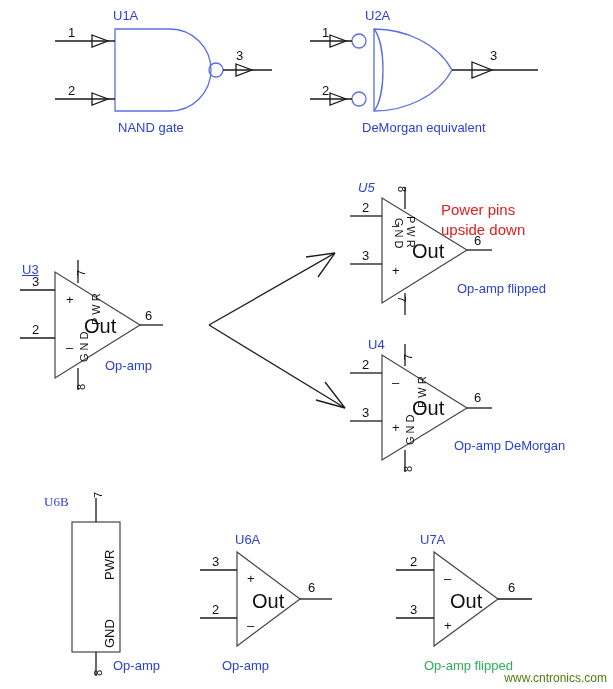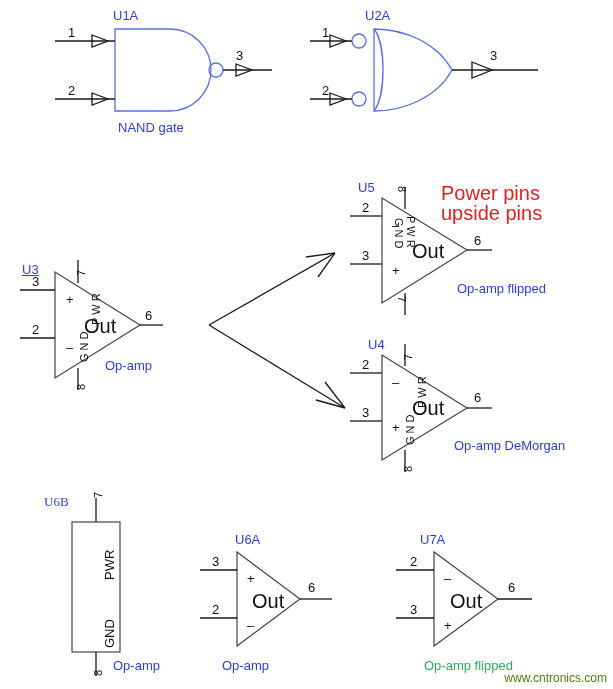--- a/index.html
+++ b/index.html
@@ -13,21 +13,21 @@
   .stage{position:absolute;left:0;top:0;width:613px;height:689px;}
   svg{position:absolute;left:0;top:0;width:613px;height:689px;}
   .lbl{position:absolute;white-space:nowrap;}
   .blue{color:#2b3fd4;}
   .red{color:#e02020;}
   .black{color:#111111;}
   .green{color:#2fae5a;}
   .f11{font-size:11px;}
   .f13{font-size:13px;}
   .f14{font-size:20px;}
-  .f15{font-size:20px;}
+  .f15{font-size:15px;margin-top:19px;}
   .rot90{transform:rotate(-90deg);transform-origin:left top;}
   .rotn90{transform:rotate(90deg);transform-origin:left top;}
   .wm{position:absolute;right:6px;bottom:4px;color:#4d7c0f;font-size:12px;}
 </style>
 </head>
 <body>
 
 <div class="stage">
 
   <svg viewBox="0 0 613 689">
@@ -130,47 +130,48 @@
   <div class="lbl blue f13" style="left:113px;top:8px;">U1A</div>
   <div class="lbl black f13" style="left:68px;top:25px;">1</div>
   <div class="lbl black f13" style="left:68px;top:83px;">2</div>
   <div class="lbl black f13" style="left:236px;top:48px;">3</div>
   <div class="lbl blue f13" style="left:118px;top:120px;">NAND gate</div>
 
   <div class="lbl blue f13" style="left:365px;top:8px;">U2A</div>
   <div class="lbl black f13" style="left:322px;top:25px;">1</div>
   <div class="lbl black f13" style="left:322px;top:83px;">2</div>
   <div class="lbl black f13" style="left:490px;top:48px;">3</div>
+  <div class="lbl blue f13" style="left:362px;top:120px;">DeMorgan equivalent</div>
 
   <div class="lbl blue f13" style="left:22px;top:262px;text-decoration:underline;">U3</div>
   <div class="lbl black f13" style="left:32px;top:274px;">3</div>
   <div class="lbl black f13" style="left:32px;top:322px;">2</div>
   <div class="lbl black f13" style="left:145px;top:308px;">6</div>
   <div class="lbl black f13" style="left:66px;top:292px;">+</div>
   <div class="lbl black f13" style="left:66px;top:340px;">–</div>
   <div class="lbl black f14" style="left:84px;top:315px;">Out</div>
   <div class="lbl black f11 rot90" style="left:75px;top:276px;">7</div>
   <div class="lbl black f11 rot90" style="left:75px;top:390px;">8</div>
   <div class="lbl black f11 rot90" style="left:90px;top:325px;">P W R</div>
   <div class="lbl black f11 rot90" style="left:78px;top:362px;">G N D</div>
   <div class="lbl blue f13" style="left:105px;top:358px;">Op-amp</div>
 
-  <div class="lbl blue f13" style="left:358px;top:180px;">U5</div>
+  <div class="lbl blue f13" style="left:358px;top:180px;font-style:italic;">U5</div>
   <div class="lbl black f13" style="left:362px;top:200px;">2</div>
   <div class="lbl black f13" style="left:362px;top:248px;">3</div>
   <div class="lbl black f13" style="left:474px;top:233px;">6</div>
   <div class="lbl black f13" style="left:392px;top:218px;">–</div>
   <div class="lbl black f13" style="left:392px;top:263px;">+</div>
   <div class="lbl black f14" style="left:412px;top:240px;">Out</div>
   <div class="lbl black f11 rotn90" style="left:408px;top:186px;">8</div>
   <div class="lbl black f11 rotn90" style="left:408px;top:296px;">7</div>
   <div class="lbl black f11 rotn90" style="left:417px;top:216px;">P W R</div>
   <div class="lbl black f11 rotn90" style="left:405px;top:218px;">G N D</div>
   <div class="lbl red f15" style="left:441px;top:182px;">Power pins</div>
-  <div class="lbl red f15" style="left:441px;top:202px;">upside pins</div>
+  <div class="lbl red f15" style="left:441px;top:202px;">upside down</div>
   <div class="lbl blue f13" style="left:457px;top:281px;">Op-amp flipped</div>
 
   <div class="lbl blue f13" style="left:368px;top:337px;">U4</div>
   <div class="lbl black f13" style="left:362px;top:357px;">2</div>
   <div class="lbl black f13" style="left:362px;top:405px;">3</div>
   <div class="lbl black f13" style="left:474px;top:390px;">6</div>
   <div class="lbl black f13" style="left:392px;top:375px;">–</div>
   <div class="lbl black f13" style="left:392px;top:420px;">+</div>
   <div class="lbl black f14" style="left:412px;top:397px;">Out</div>
   <div class="lbl black f11 rot90" style="left:402px;top:360px;">7</div>

